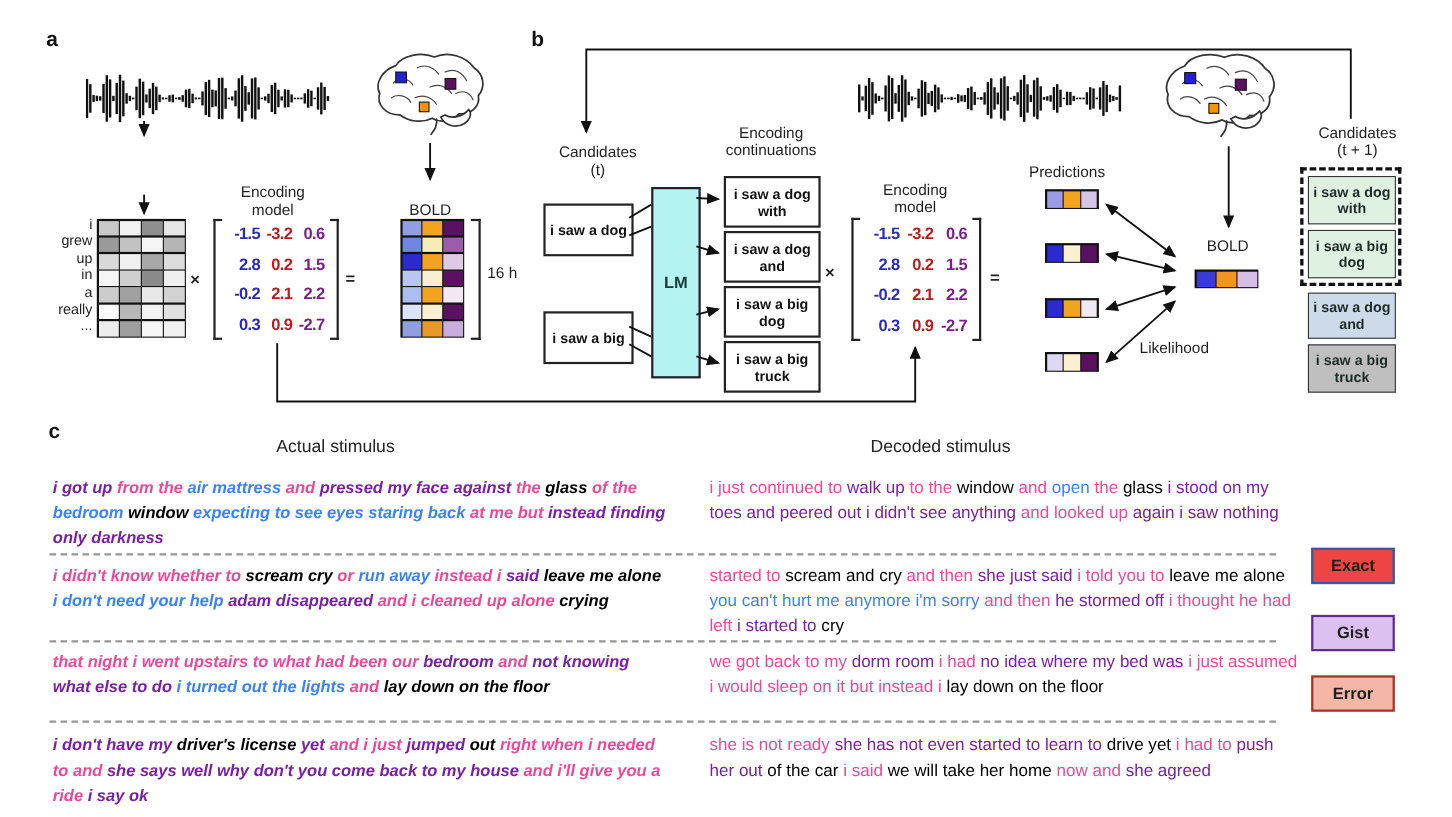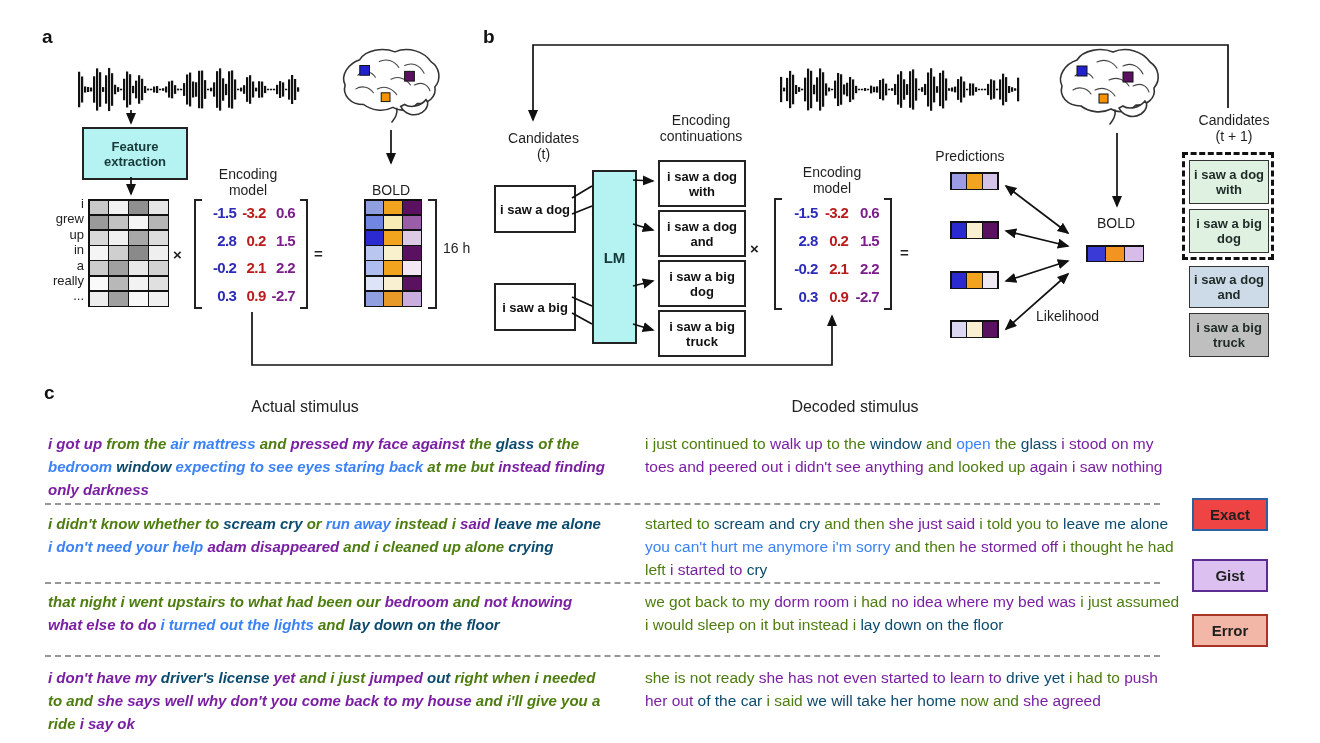--- a/index.html
+++ b/index.html
@@ -25,21 +25,21 @@
   .mx-c0{color:#2b2bb8;}.mx-c1{color:#b91c1c;}.mx-c2{color:#7a1f8a;}
   .opbox{font-size:15px;font-weight:bold;color:#222;}
   .smallbox{background:#fff;border:2px solid #222;display:flex;align-items:center;justify-content:center;
             text-align:center;font-size:13px;color:#111;line-height:15px;font-weight:bold;}
   .candbox{border:1.5px solid #333;display:flex;align-items:center;justify-content:center;
            text-align:center;font-size:13px;font-weight:bold;color:#1d2a26;line-height:15px;}
   .dashwrap{border:3px dashed #111;box-sizing:border-box;}
   .header-c{font-size:16px;color:#222;text-align:center;}
   .stim-text{font-size:15px;line-height:23px;font-style:italic;font-weight:bold;color:#222;}
   .dec-text{font-size:15.5px;line-height:23px;color:#222;}
-  .seg-p{color:#7a1fa2;}.seg-b{color:#0c4a6e;}.seg-r{color:#3b82f6;}.seg-k{color:#4d7c0f;}
+  .seg-p{color:#7a1fa2;}.seg-b{color:#000000;}.seg-r{color:#3b82f6;}.seg-k{color:#ec4899;}
   .sep{border-top:2px dashed #979797;height:0;}
   .legend{width:76px;height:33px;border:2.5px solid;display:flex;align-items:center;justify-content:center;
           font-size:15px;font-weight:bold;color:#1f1f1f;box-sizing:border-box;}
 </style>
 </head>
 <body>
 
 <div class="page">
 
   <svg width="0" height="0" style="position:absolute">
@@ -144,22 +144,20 @@
       <rect x="210" y="17.35804719379081" width="2.2" height="20.283905612418383" fill="#111"></rect>
       <rect x="213" y="12.989699471669981" width="2.2" height="29.020601056660038" fill="#111"></rect>
       <rect x="216" y="16.99152211412995" width="2.2" height="21.0169557717401" fill="#111"></rect>
       <rect x="219" y="25.319248209764357" width="2.2" height="4.361503580471283" fill="#111"></rect>
     </svg>
 
   <svg class="abs" style="left:336px;top:46px" width="108" height="78">
       <use href="#brain"></use>
     </svg>
 
-  <div class="abs cyanbox" style="left:82px;top:127px;width:102px;height:49px">Feature
-extraction</div>
 
   <div class="abs centerlbl" style="left:198px;top:166px;width:100px">Encoding
 model</div>
 
   <div class="abs plainlbl" style="left:355px;top:182px;width:72px;text-align:center">BOLD</div>
 
   <div class="abs wordcol" style="left:28px;top:196px;width:56px">i
 grew
 up
 in

